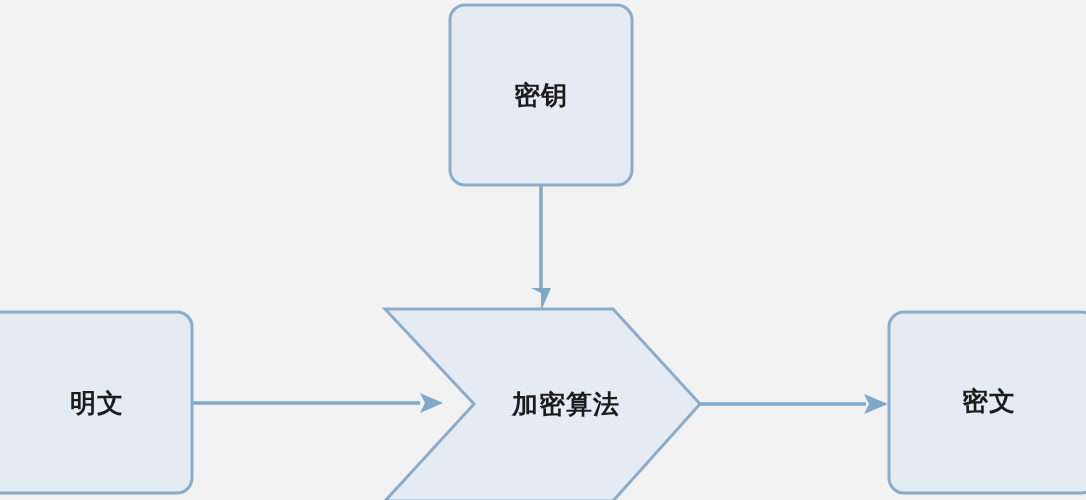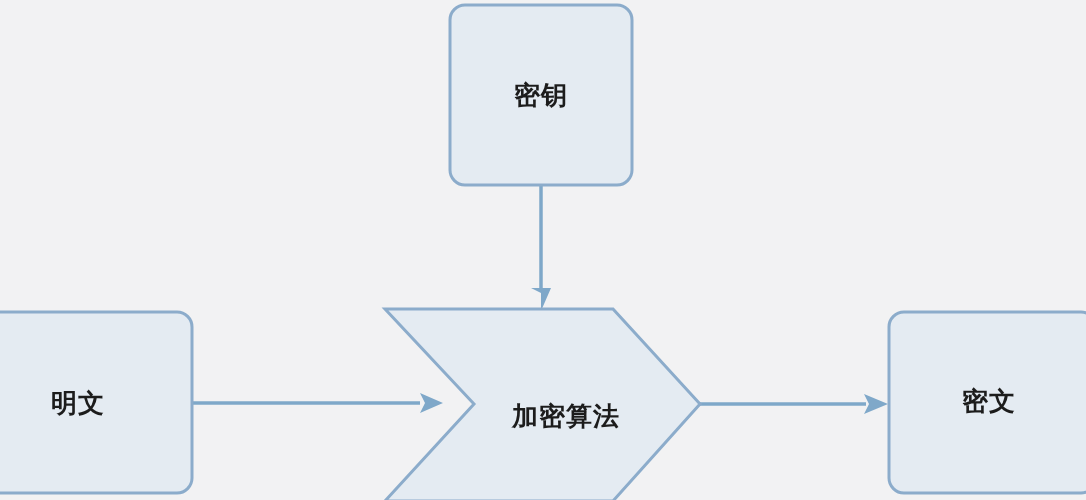--- a/index.html
+++ b/index.html
@@ -33,22 +33,22 @@
     font-weight: bold;
     color: #1c1c1c;
     letter-spacing: 1px;
     white-space: nowrap;
     text-align: center;
     transform: translate(-50%, -50%);
     pointer-events: none;
     line-height: 1.1;
   }
   #label-key      { left: 541px; top: 95px; }
-  #label-plain    { left: 78px;  top: 403px; }
-  #label-algo     { left: 566px; top: 416px; text-align: center; }
+  #label-plain    { left: 97px;  top: 403px; }
+  #label-algo     { left: 566px; top: 404px; text-align: center; }
   #label-cipher   { left: 989px; top: 403px; font-family: Liberation Mono, monospace; }
 </style>
 </head>
 <body>
 
 <div id="diagram-canvas">
 
   <svg id="diagram-svg" viewBox="0 0 1086 500" xmlns="http://www.w3.org/2000/svg">
 
     <g>

